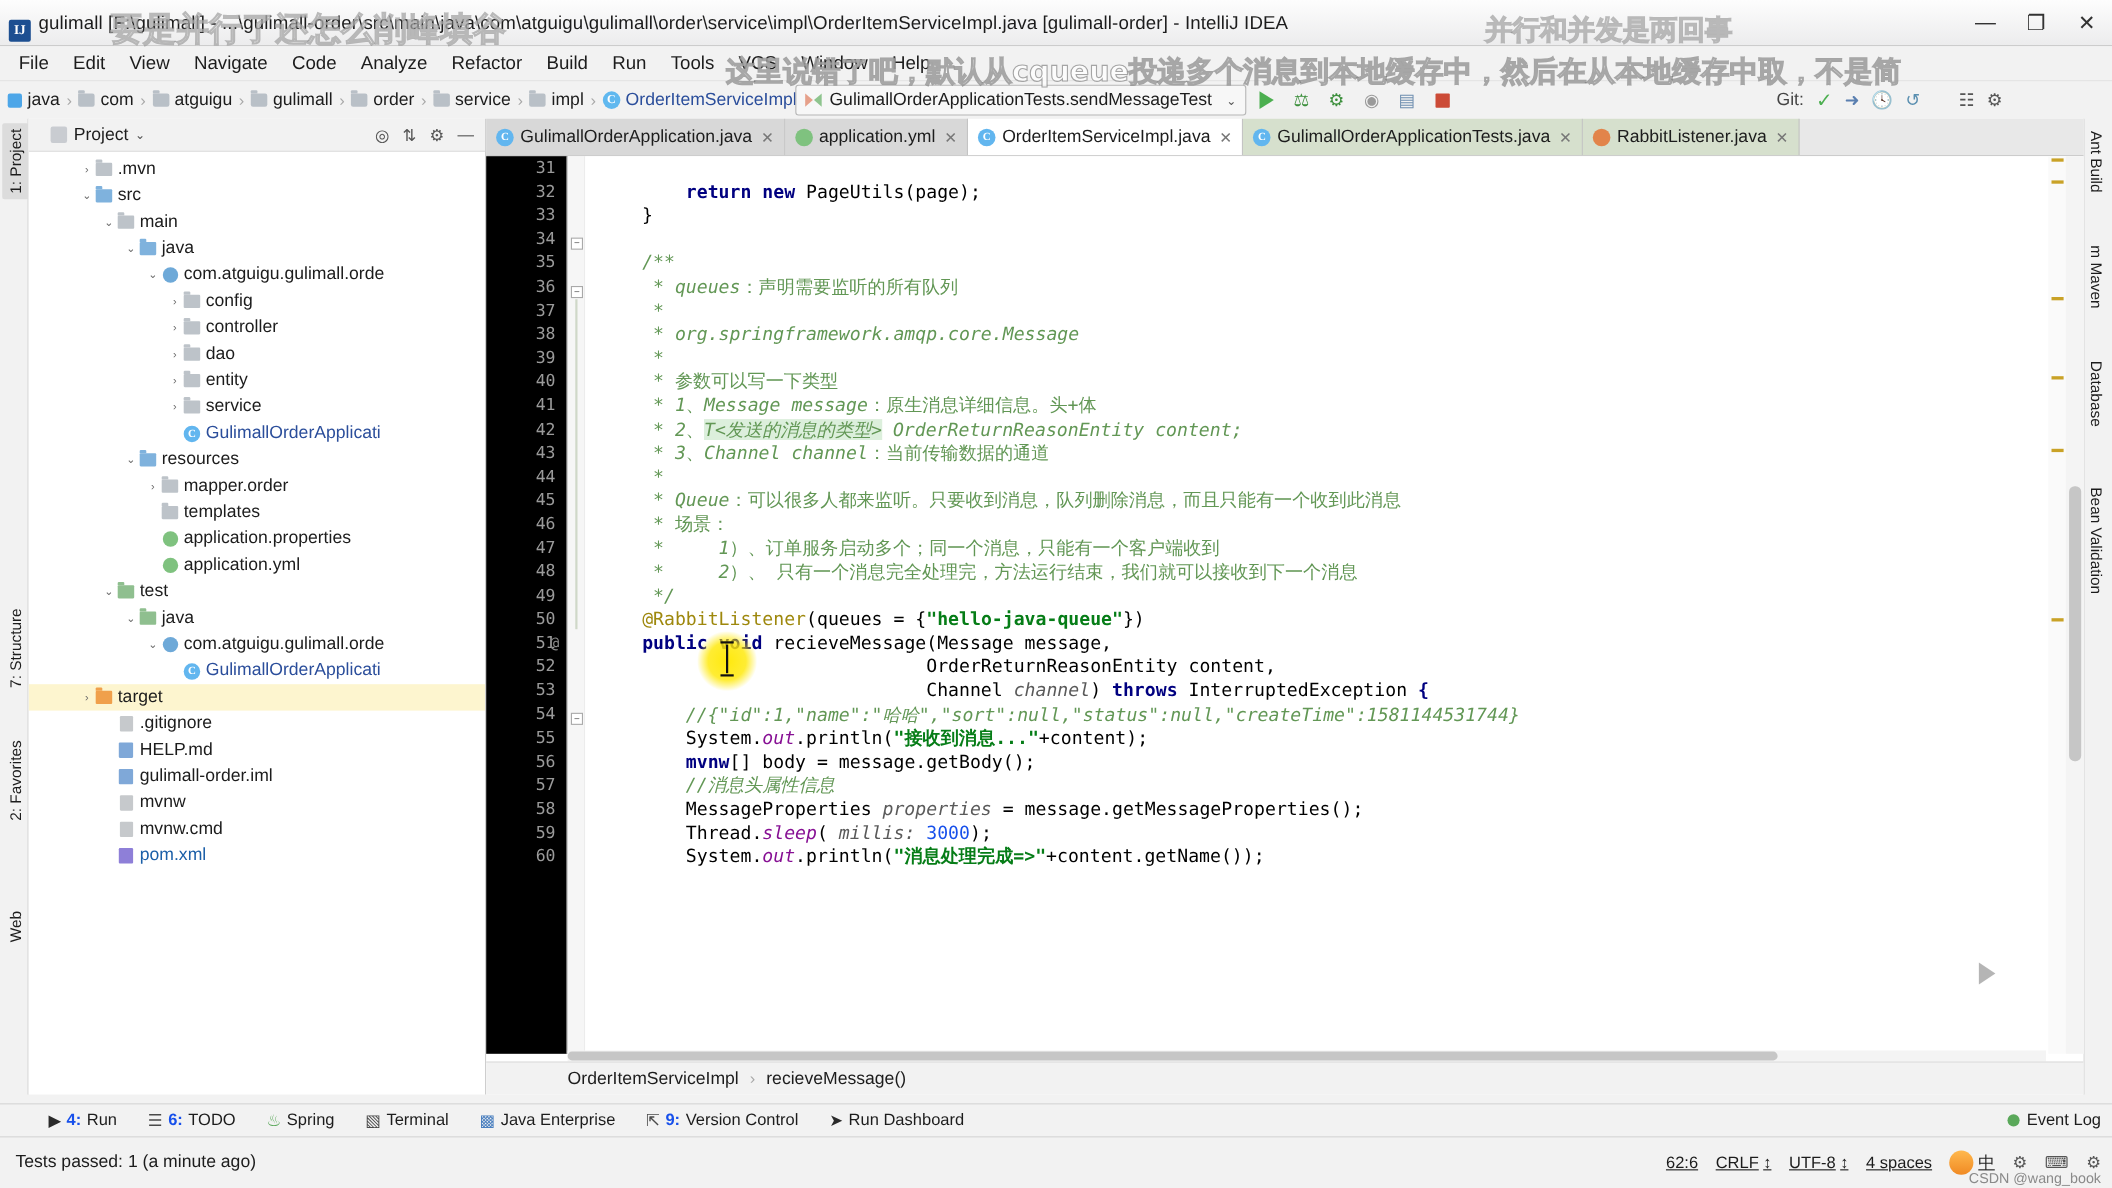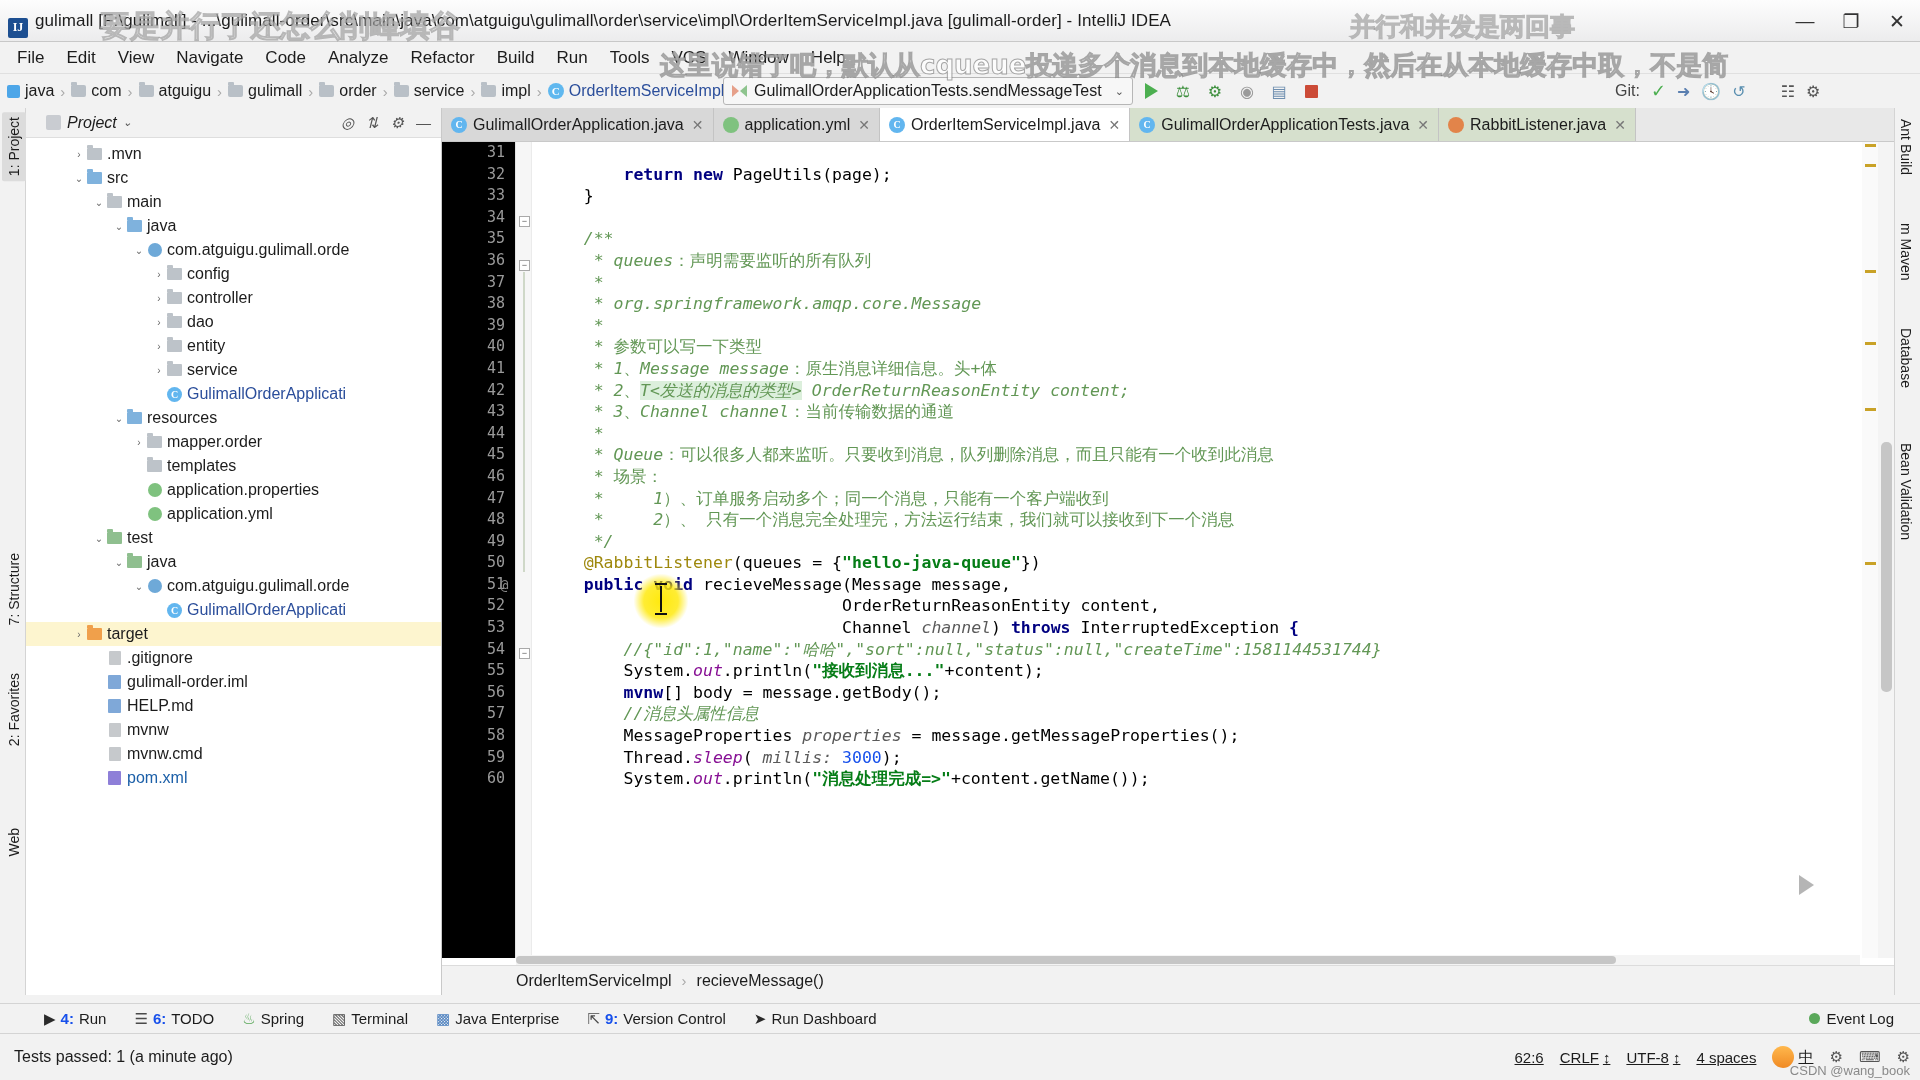--- a/index.html
+++ b/index.html
@@ -110,21 +110,21 @@
   }
 
   
   #project-panel {
     position:absolute; left:26px; top:108px; width:416px; height:887px;
     background:#ffffff; border-right:1px solid #c9c9c9;
     display:flex; flex-direction:column;
   }
   #project-header {
     height:30px; background:#f2f2f2; display:flex; align-items:center;
-    padding-left:20px; gap:6px; border-bottom:1px solid #dedede; flex:0 0 30px;font-style:italic;
+    padding-left:20px; gap:6px; border-bottom:1px solid #dedede; flex:0 0 30px;
   }
   #project-header .ph-title { font-size:16px; color:#1c1c1c; }
   #project-header .ph-ic { width:15px; height:15px; background:#c9ccd1; border-radius:2px; }
   #ph-actions { margin-left:auto; display:flex; align-items:center; gap:12px; padding-right:10px; font-size:15px; color:#555; }
   #tree { flex:1; overflow:hidden; padding-top:4px; font-size:16px; color:#1c1c1c; }
   .row { height:24px; display:flex; align-items:center; white-space:nowrap; }
   .row.sel { background:#fdf5cf; }
   .arr { width:14px; text-align:center; color:#6a6a6a; font-size:10px; flex:0 0 14px; }
   .ico-sm { width:17px; flex:0 0 17px; display:flex; align-items:center; justify-content:center; margin-right:4px; }
   .fold { width:15px; height:12px; background:#bdc3c9; border-radius:1px; position:relative; }
@@ -225,21 +225,21 @@
   }
   #vid-ic .tri { width:0;height:0;border-left:15px solid rgba(120,120,120,0.55); border-top:10px solid transparent;border-bottom:10px solid transparent; }
 
   
   #bottombar {
     position:absolute; left:0; bottom:47px; width:1920px; height:30px;
     background:#f2f2f2; border-top:1px solid #d4d4d4; display:flex; align-items:center; gap:0; padding-left:30px;
   }
   .bw { display:flex; align-items:center; gap:5px; font-size:15px; color:#1c1c1c; padding:2px 14px; white-space:nowrap; }
   .bw .num { font-weight:bold; }
-  #bottombar .right { margin-left:auto; display:flex; align-items:center; gap:6px; padding-right:26px; font-size:15px; color:#1c1c1c; }
+  #bottombar .right { margin-left:auto; display:flex; align-items:center; gap:6px; padding-right:10px; font-size:15px; color:#1c1c1c; }
   .evt-dot { width:11px; height:11px; border-radius:50%; background:#5aa85a; }
 
   
   #statusbar {
     position:absolute; left:0; bottom:0; width:1920px; height:47px;
     background:#f2f2f2; border-top:1px solid #d4d4d4; display:flex; align-items:center; padding-left:14px;
     font-size:16px; color:#1c1c1c;
   }
   #status-right { margin-left:auto; display:flex; align-items:center; gap:16px; padding-right:10px; font-size:15px; }
   .sbtn { display:flex; align-items:center; gap:4px;text-decoration:underline; }
@@ -565,29 +565,29 @@
           <span class="gfile"></span>
         </span>
         <span class="">.gitignore</span>
       </div>
       <div class="row">
         <span style="flex:0 0 66px"></span>
         <span class="arr"></span>
         <span class="ico-sm">
           <span class="mfile"></span>
         </span>
+        <span class="">HELP.md</span>
+      </div>
+      <div class="row">
+        <span style="flex:0 0 66px"></span>
+        <span class="arr"></span>
+        <span class="ico-sm">
+          <span class="mfile"></span>
+        </span>
         <span class="">gulimall-order.iml</span>
-      </div>
-      <div class="row">
-        <span style="flex:0 0 66px"></span>
-        <span class="arr"></span>
-        <span class="ico-sm">
-          <span class="mfile"></span>
-        </span>
-        <span class="">HELP.md</span>
       </div>
       <div class="row">
         <span style="flex:0 0 66px"></span>
         <span class="arr"></span>
         <span class="ico-sm">
           <span class="gfile"></span>
         </span>
         <span class="">mvnw</span>
       </div>
       <div class="row">

